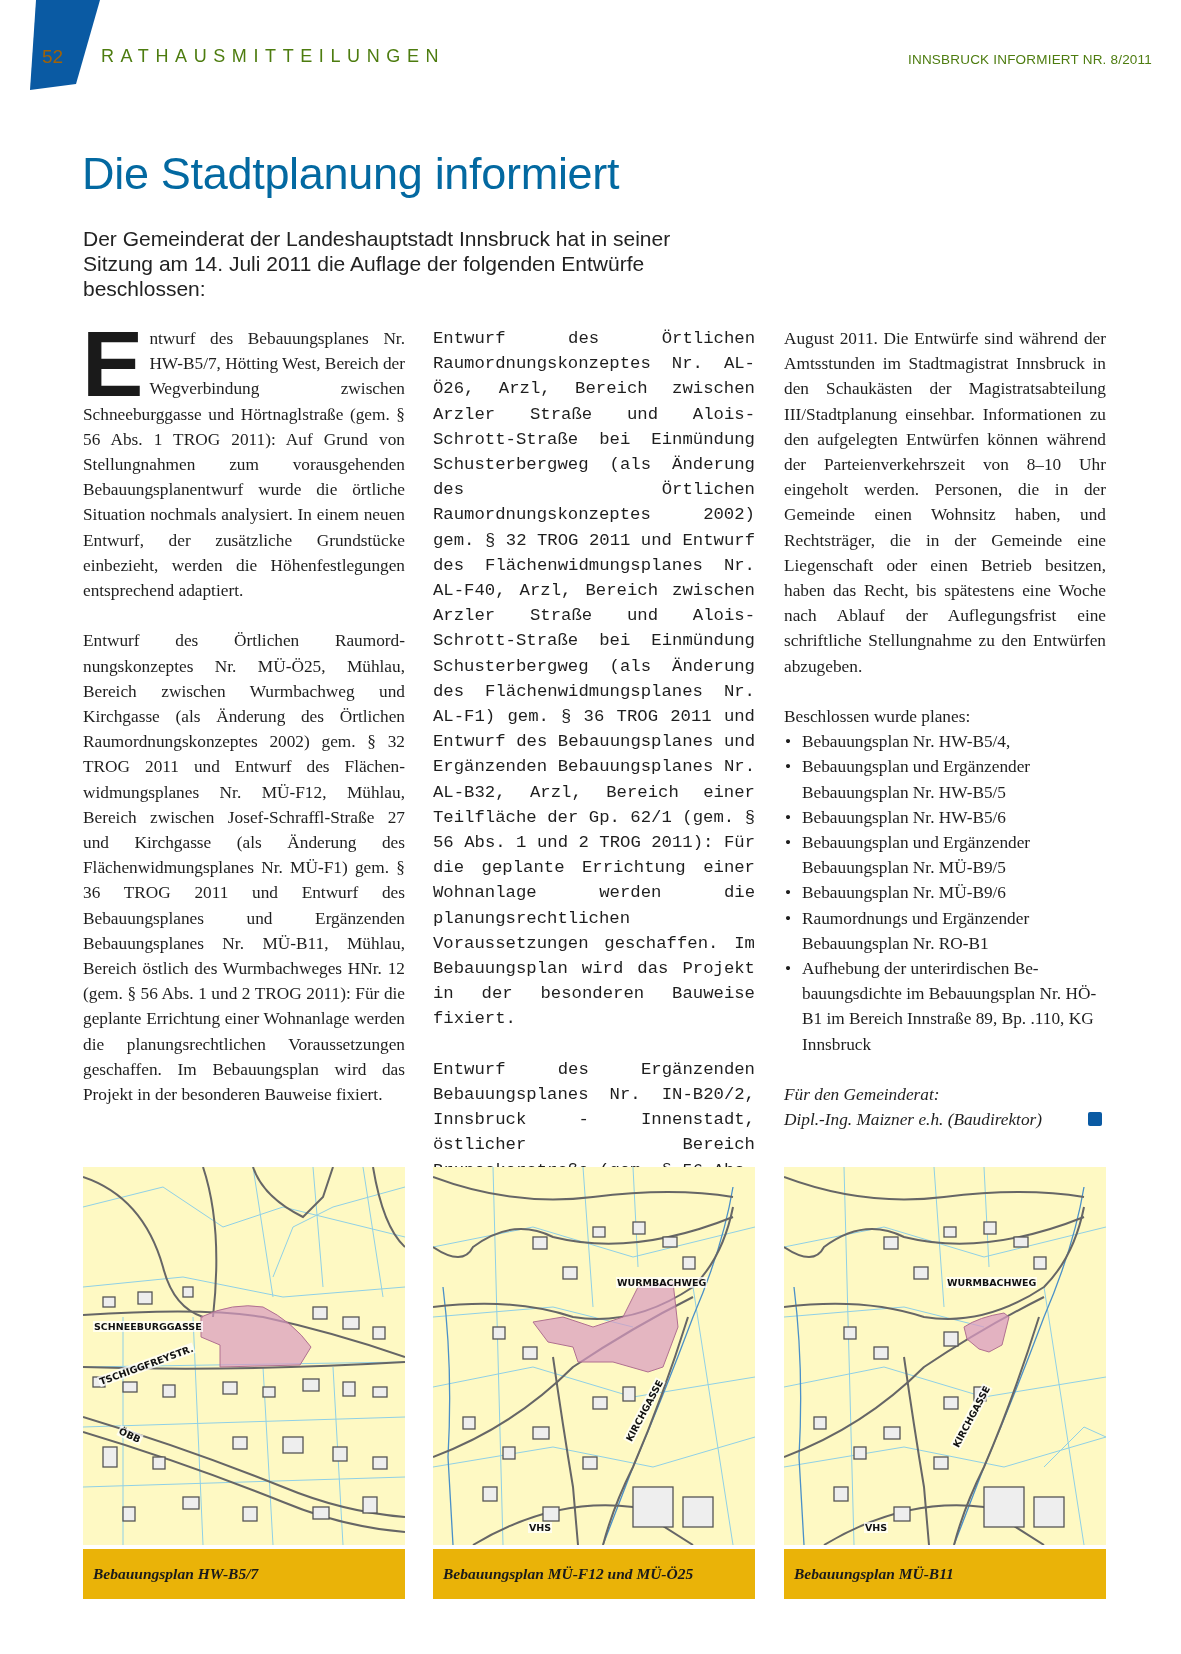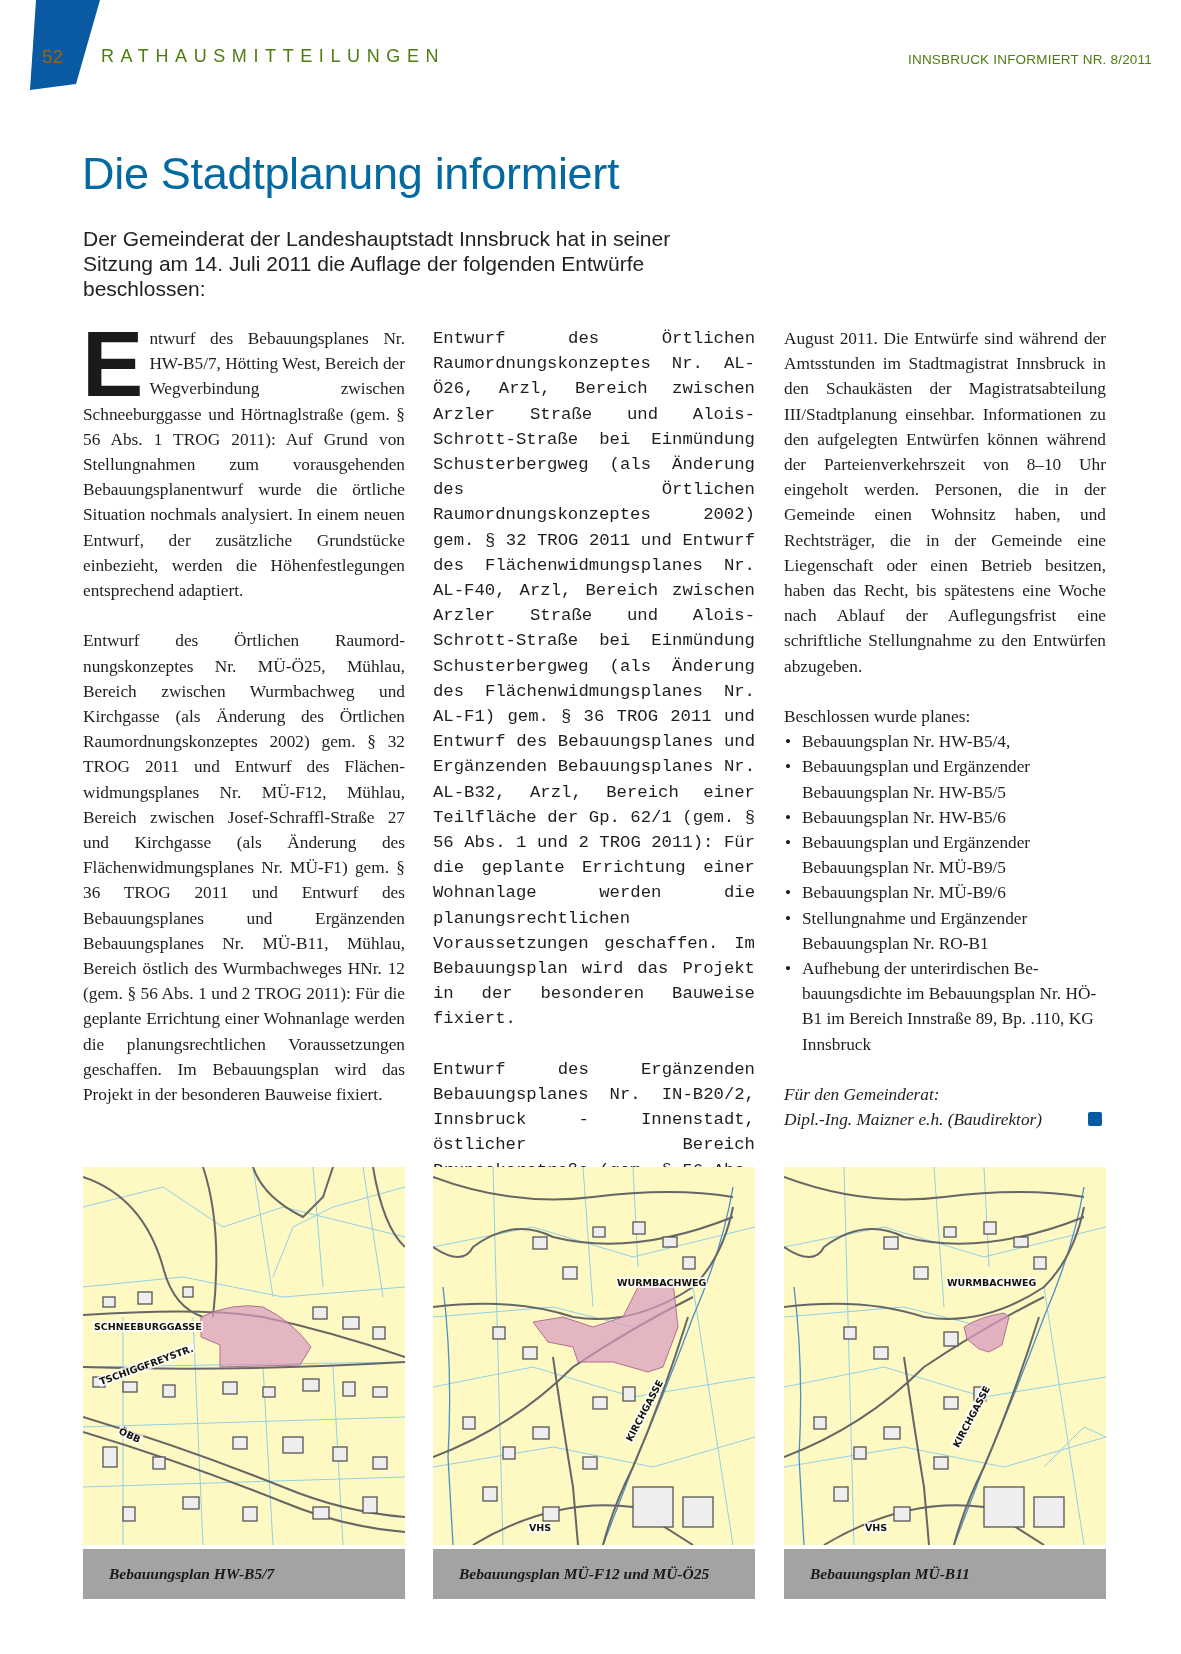--- a/index.html
+++ b/index.html
@@ -36,21 +36,21 @@
   .end-mark { position: absolute; right: 4px; bottom: 6px; width: 14px; height: 14px; background: #0a5aa3;
               border-radius: 2px; }
 
   
   .figure { position: absolute; top: 1167px; width: 322px; }
   .fig1 { left: 83px; } .fig2 { left: 433px; } .fig3 { left: 784px; }
   .map { width: 322px; height: 378px; position: relative; background: #fef9c3; overflow: hidden; }
   .map svg { display: block; }
   .map-label { position: absolute; font-family: "DejaVu Sans", sans-serif; font-weight: bold; font-size: 9.5px;
                color: #111; background: rgba(255,255,255,0.75); padding: 0 1px; white-space: nowrap; }
-  .caption { margin-top: 4px; height: 50px; background: #a3a3a3; box-sizing: border-box; padding: 16px 10px 0 26px;
+  .caption { margin-top: 4px; height: 50px; background: #eab308; box-sizing: border-box; padding: 16px 10px 0 10px;
              font-style: italic; font-weight: bold; font-size: 15.5px; color: #1a1a1a; }
 </style>
 </head>
 <body>
 
 <svg class="page-tab" viewBox="0 0 110 92">
   <polygon points="36,0 100,0 76,84 30,90" fill="#0a5aa3"></polygon>
 </svg>
 <span class="page-num">52</span>
 <span class="section-label">RATHAUSMITTEILUNGEN</span>
@@ -74,21 +74,21 @@
 
 <div class="col col3">
   <p id="col3-continued">August 2011. Die Entwürfe sind wäh­rend der Amtsstunden im Stadtmagis­trat Innsbruck in den Schaukästen der Magistratsabteilung III/Stadtplanung einsehbar. Informationen zu den auf­gelegten Entwürfen können während der Parteienverkehrszeit von 8–10 Uhr eingeholt werden. Personen, die in der Gemeinde einen Wohnsitz haben, und Rechtsträger, die in der Gemeinde eine Liegenschaft oder einen Betrieb besit­zen, haben das Recht, bis spätestens eine Woche nach Ablauf der Auflegungsfrist eine schriftliche Stellungnahme zu den Entwürfen abzugeben.</p>
   <div>Beschlossen wurde planes:</div>
   <ul class="list">
     <li>Bebauungsplan Nr. HW-B5/4,</li>
     <li>Bebauungsplan und Ergänzender Bebauungsplan Nr. HW-B5/5</li>
     <li>Bebauungsplan Nr. HW-B5/6</li>
     <li>Bebauungsplan und Ergänzender Bebauungsplan Nr. MÜ-B9/5</li>
     <li>Bebauungsplan Nr. MÜ-B9/6</li>
-    <li>Stellungnahme und Ergänzender Bebauungsplan Nr. RO-B1</li>
+    <li>Raumordnungs und Ergänzender Bebauungsplan Nr. RO-B1</li>
     <li>Aufhebung der unterirdischen Be­bauungsdichte im Bebauungsplan Nr. HÖ-B1 im Bereich Innstraße 89, Bp. .110, KG Innsbruck</li>
   </ul>
   <div class="signature">
     <div>Für den Gemeinderat:</div>
     <div>Dipl.-Ing. Maizner e.h. (Baudirektor)</div>
     <span class="end-mark"></span>
   </div>
 </div>
 
 <div class="figure fig1">

